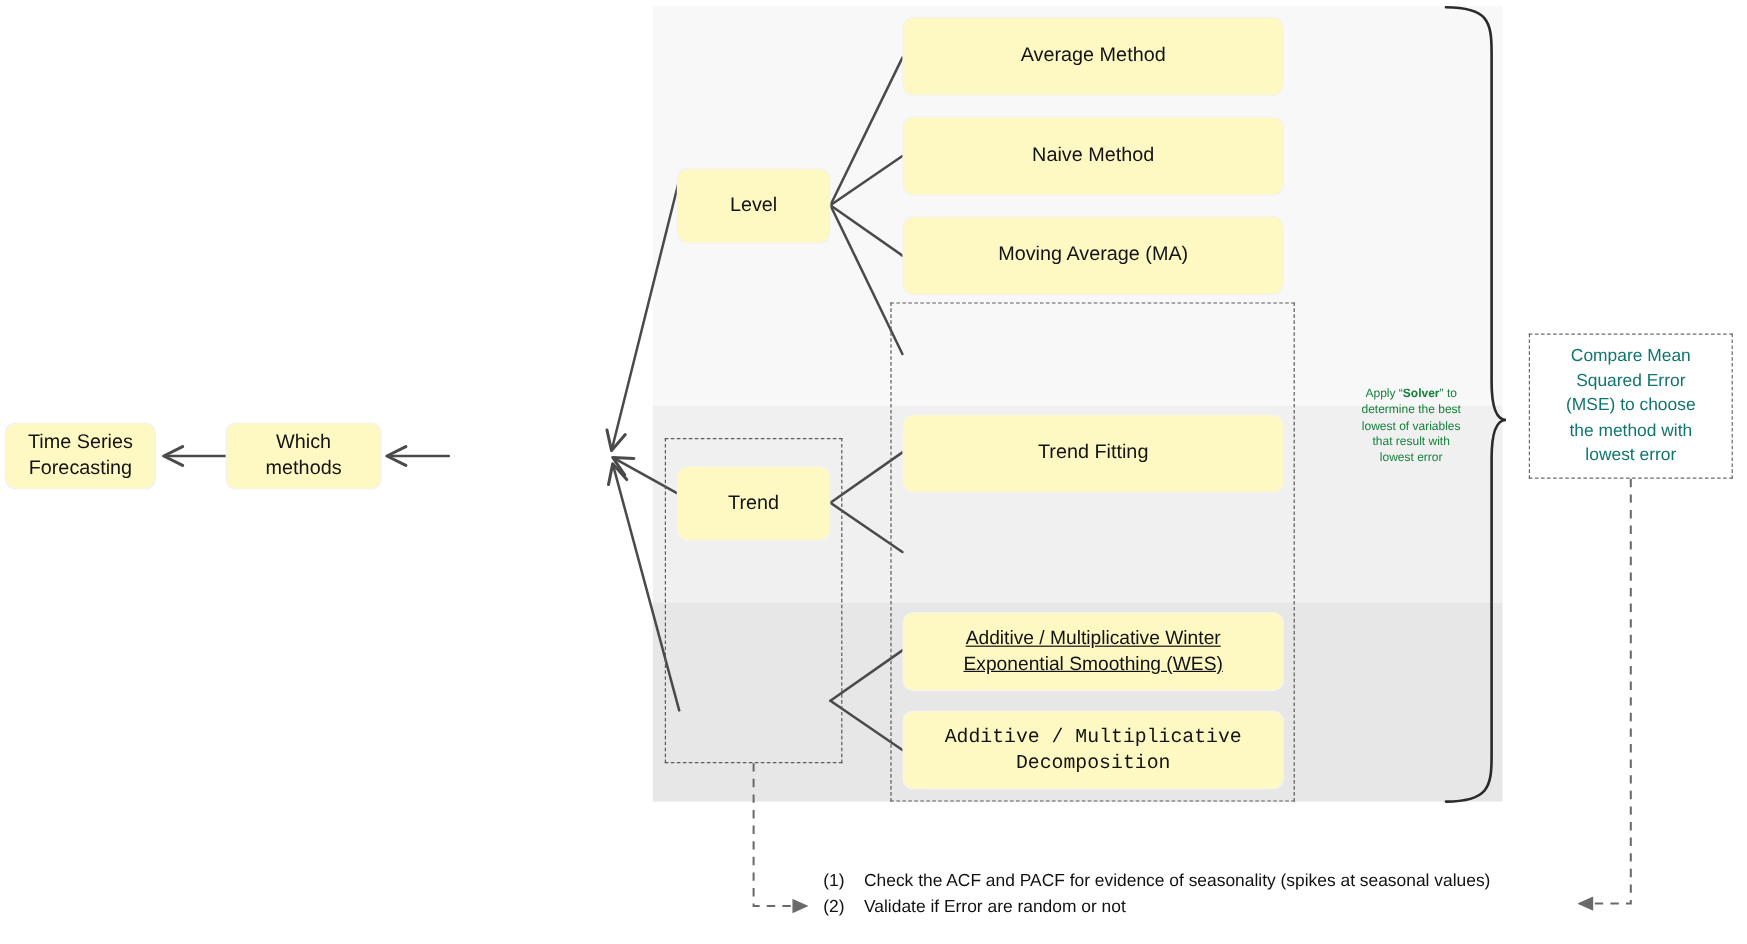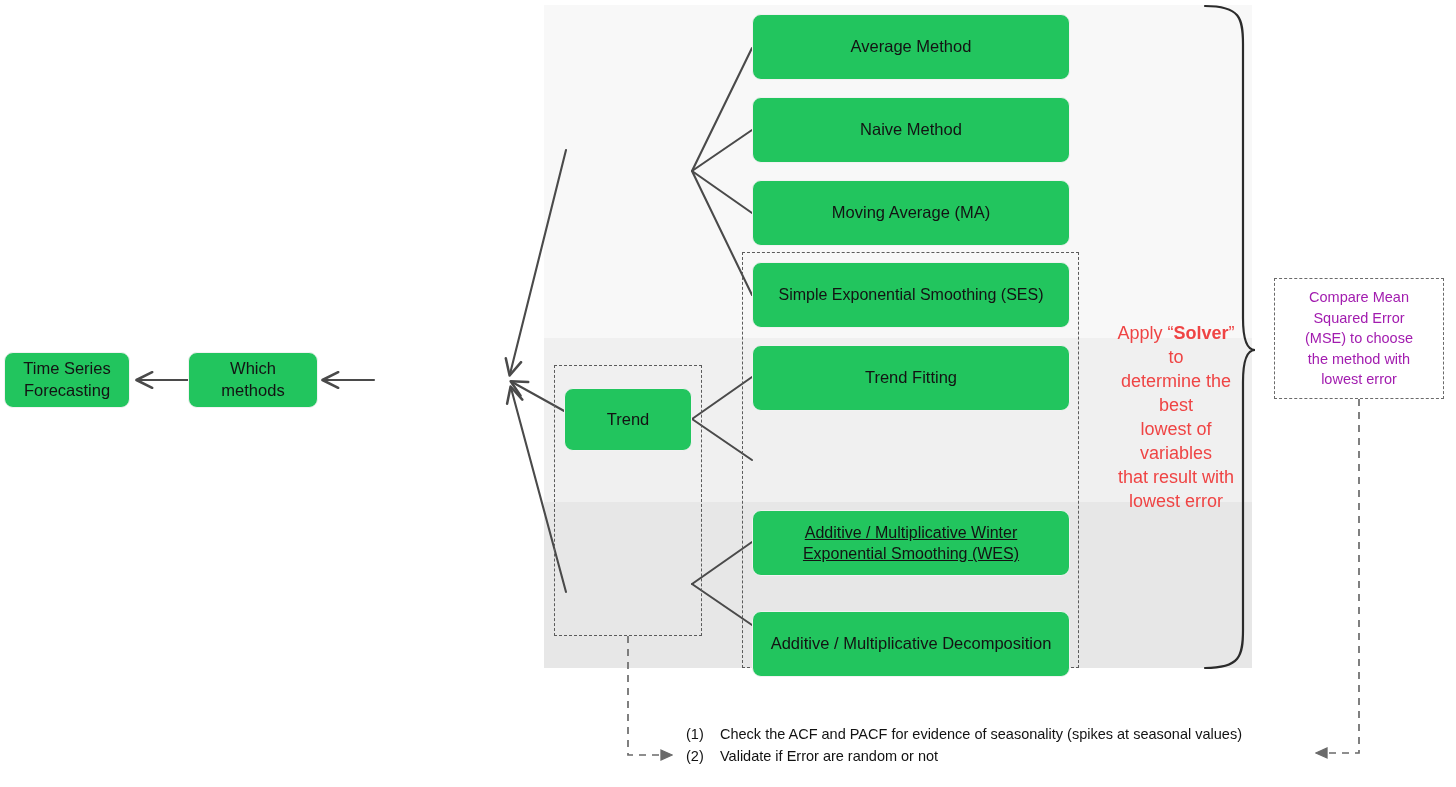--- a/index.html
+++ b/index.html
@@ -26,21 +26,21 @@
     left: 544px;
     width: 708px;
   }
   .band-top    { top: 5px;   height: 333px; background: #f8f8f8; }
   .band-mid    { top: 338px; height: 164px; background: #f0f0f0; }
   .band-bottom { top: 502px; height: 166px; background: #e7e7e7; }
 
   .node {
     position: absolute;
     box-sizing: border-box;
-    background: #22c55e;
+    background: #fef9c3;
     border: 1.5px solid #f2f2f2;
     border-radius: 9px;
     display: flex;
     align-items: center;
     justify-content: center;
     text-align: center;
     font-size: 16.5px;
     line-height: 1.32;
     color: #131313;
     padding: 2px 8px;
@@ -49,23 +49,23 @@
 
   .dashbox {
     position: absolute;
     box-sizing: border-box;
     border: 1.6px dashed #5b5b5b;
     background: transparent;
   }
 
   .note {
     position: absolute;
-    font-size: 18px;
+    font-size: 10px;
     line-height: 1.33;
-    color: #ef4444;
+    color: #15803d;
     text-align: center;
   }
   .note b { font-weight: 700; }
 
   .bottomnote {
     position: absolute;
     font-size: 14.5px;
     line-height: 1.52;
     color: #121212;
     text-align: left;
@@ -78,21 +78,21 @@
   .msebox {
     position: absolute;
     box-sizing: border-box;
     border: 1.6px dashed #6a6a6a;
     display: flex;
     align-items: center;
     justify-content: center;
     text-align: center;
     font-size: 14.5px;
     line-height: 1.42;
-    color: #a21caf;
+    color: #0f766e;
     padding: 4px 10px;
   }
 </style>
 </head>
 <body>
 
 <div id="canvas">
 
   <div class="band band-top"></div>
   <div class="band band-mid"></div>
@@ -138,31 +138,31 @@
       <path d="M 628 636 L 628 755 L 670 755" marker-end="url(#arrowdash)"></path>
       <path d="M 1359 399 L 1359 753 L 1318 753" marker-end="url(#arrowdash)"></path>
     </g>
   </svg>
 
   <div class="node" style="left:4px; top:352px; width:126px; height:56px;">Time Series Forecasting</div>
   <div class="node" style="left:188px; top:352px; width:130px; height:56px;">Which methods</div>
 
   <div class="dashbox" style="left:554px; top:365px; width:148px; height:271px;"></div>
 
+  <div class="node" style="left:564px; top:140px; width:128px; height:63px;">Level</div>
   <div class="node" style="left:564px; top:388px; width:128px; height:63px;">Trend</div>
 
   <div class="dashbox" style="left:742px; top:252px; width:337px; height:416px;"></div>
 
   <div class="node" style="left:752px; top:14px; width:318px; height:66px;">Average Method</div>
   <div class="node" style="left:752px; top:97px; width:318px; height:66px;">Naive Method</div>
   <div class="node" style="left:752px; top:180px; width:318px; height:66px;">Moving Average (MA)</div>
-  <div class="node small" style="left:752px; top:262px; width:318px; height:66px;">Simple Exponential Smoothing (SES)</div>
   <div class="node" style="left:752px; top:345px; width:318px; height:66px;">Trend Fitting</div>
   <div class="node small" style="left:752px; top:510px; width:318px; height:66px;text-decoration:underline;">Additive / Multiplicative Winter Exponential Smoothing (WES)</div>
-  <div class="node" style="left:752px; top:611px; width:318px; height:66px;">Additive / Multiplicative Decomposition</div>
+  <div class="node" style="left:752px; top:592px; width:318px; height:66px;font-family:Liberation Mono, monospace;">Additive / Multiplicative Decomposition</div>
 
   <div class="note" style="left:1112px; top:322px; width:128px;">
     <span><span>Apply “</span><b>Solver</b><span>” to</span></span><br>
     <span>determine the best</span><br>
     <span>lowest of variables</span><br>
     <span>that result with</span><br>
     <span>lowest error</span>
   </div>
 
   <div class="msebox" style="left:1274px; top:278px; width:170px; height:121px;">

